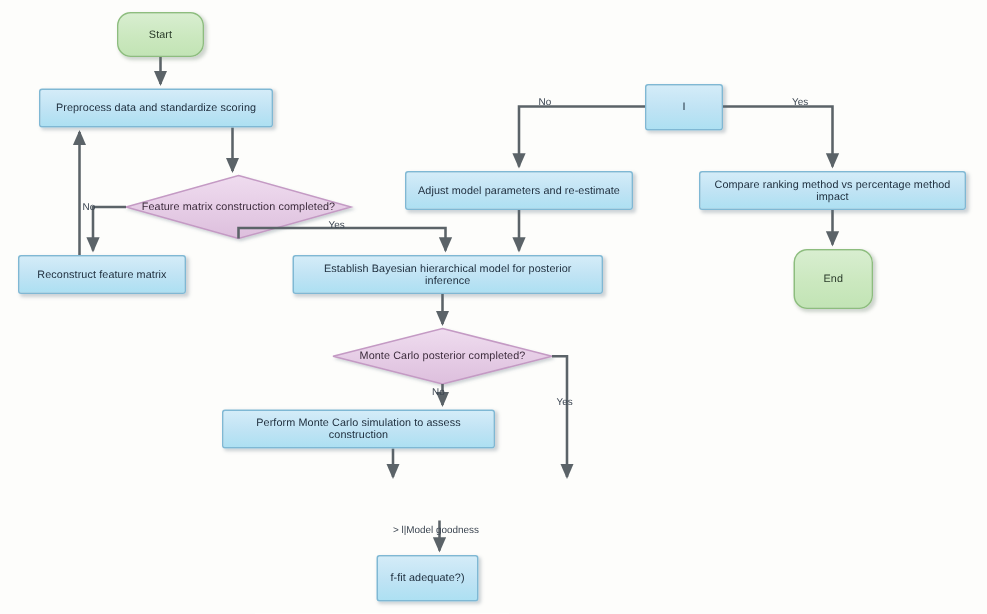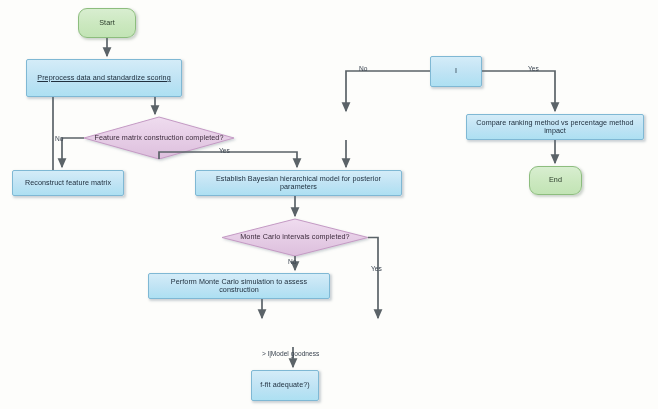--- a/index.html
+++ b/index.html
@@ -123,51 +123,54 @@
       <path d="M262,299 L262,318" marker-end="url(#arrowhead)"></path>
 
       <path d="M293,347 L293,367" marker-end="url(#arrowhead)"></path>
     </g>
   </svg>
 
   <div class="node node-terminal" style="left:78px; top:8px; width:58px; height:30px;text-align:right;">
     <span>Start</span>
   </div>
 
-  <div class="node node-process" style="left:26px; top:59px; width:156px; height:38px;text-decoration:underline;">
+  <div class="node node-process" style="left:26px; top:59px; width:156px; height:26px;">
     <span>Preprocess data and standardize scoring</span>
   </div>
 
   <div class="node node-process" style="left:12px; top:170px; width:112px; height:26px;">
     <span>Reconstruct feature matrix</span>
   </div>
 
   <div class="node node-decision" style="left:84px; top:117px; width:150px; height:42px;">
     <span class="dec-label">Feature matrix construction completed?</span>
   </div>
 
   <div class="node node-process" style="left:195px; top:170px; width:207px; height:26px;">
-    <span>Establish Bayesian hierarchical model for posterior parameters</span>
+    <span>Establish Bayesian hierarchical model for posterior inference</span>
   </div>
 
+  <div class="node node-process" style="left:270px; top:114px; width:152px; height:26px;">
+    <span>Adjust model parameters and re-estimate</span>
+  </div>
 
   <div class="node node-process" style="left:430px; top:56px; width:52px; height:31px;">
     <span>I</span>
   </div>
 
   <div class="node node-process" style="left:466px; top:114px; width:178px; height:26px;">
     <span>Compare ranking method vs percentage method impact</span>
   </div>
 
-  <div class="node node-terminal" style="left:529px; top:166px; width:53px; height:29px;">
+  <div class="node node-terminal" style="left:529px; top:166px; width:53px; height:40px;">
     <span>End</span>
   </div>
 
   <div class="node node-decision" style="left:222px; top:219px; width:146px; height:37px;">
-    <span class="dec-label">Monte Carlo intervals completed?</span>
+    <span class="dec-label">Monte Carlo posterior completed?</span>
   </div>
 
   <div class="node node-process" style="left:148px; top:273px; width:182px; height:26px;">
     <span>Perform Monte Carlo simulation to assess construction</span>
   </div>
 
 
   <div class="node node-process" style="left:251px; top:370px; width:68px; height:31px;">
     <span>f-fit adequate?)</span>
   </div>

